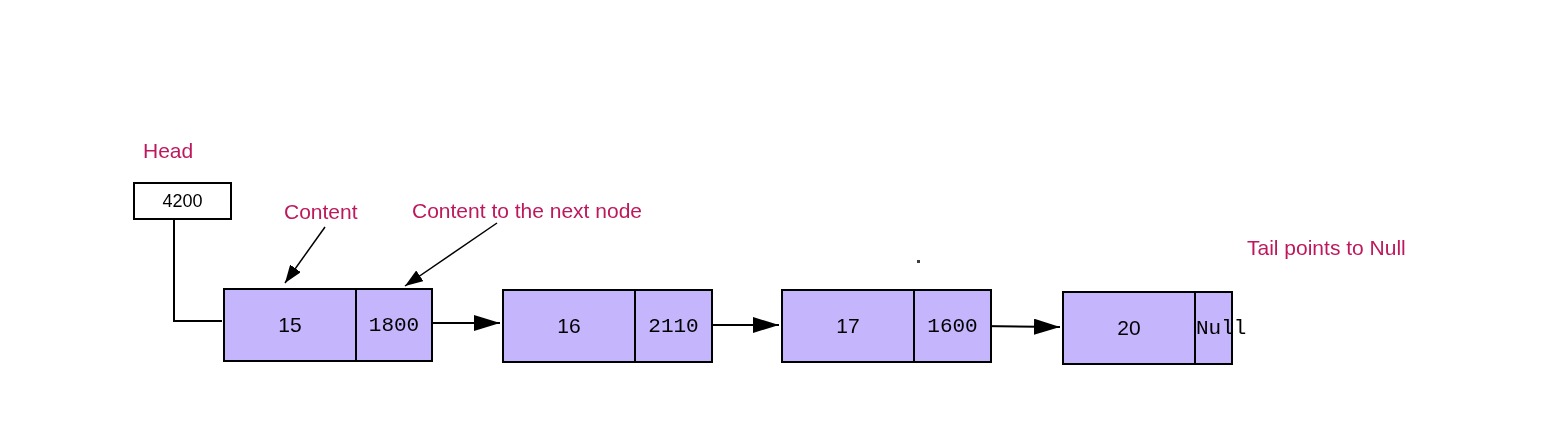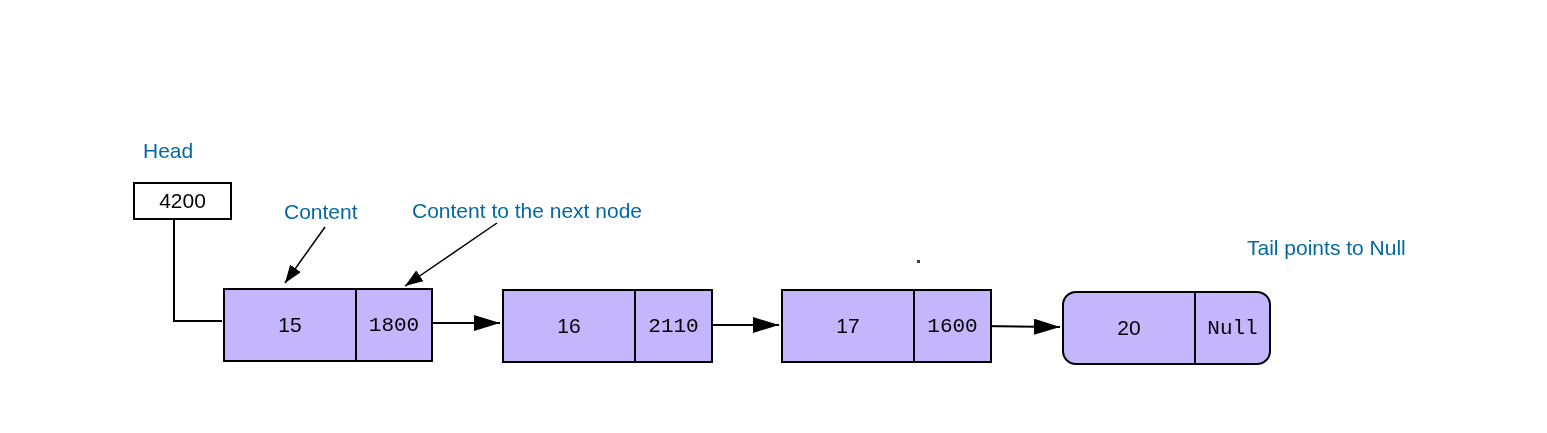--- a/index.html
+++ b/index.html
@@ -18,34 +18,34 @@
     position: absolute;
     left: 0; top: 0;
     width: 1547px; height: 433px;
     pointer-events: none;
   }
 
   .label {
     position: absolute;
     font-size: 21px;
     line-height: 1.1;
-    color: #0369a1;
+    color: #be185d;
     white-space: nowrap;
   }
 
   .head-box {
     position: absolute;
     left: 133px; top: 182px;
     width: 99px; height: 38px;
     border: 2px solid #000000;
     background: #ffffff;
     display: flex;
     align-items: center;
     justify-content: center;
-    font-size: 21px;
+    font-size: 18px;
   }
 
   .node {
     position: absolute;
     height: 74px;
     border: 2px solid #000000;
     background: #c4b5fd;
     display: flex;
   }
   .node .cell {
@@ -118,20 +118,20 @@
   <div class="node" style="left:502px; top:289px; width:211px;">
     <div class="cell content-cell">16</div>
     <div class="cell next-cell">2110</div>
   </div>
 
   <div class="node" style="left:781px; top:289px; width:211px;">
     <div class="cell content-cell">17</div>
     <div class="cell next-cell">1600</div>
   </div>
 
-  <div class="node" style="left:1062px; top:291px; width:209px;border-radius:14px;">
+  <div class="node" style="left:1062px; top:291px; width:171px;">
     <div class="cell content-cell">20</div>
     <div class="cell next-cell">Null</div>
   </div>
 
   <div class="stray-dot"></div>
 
 </div>
 
 </body></html>

